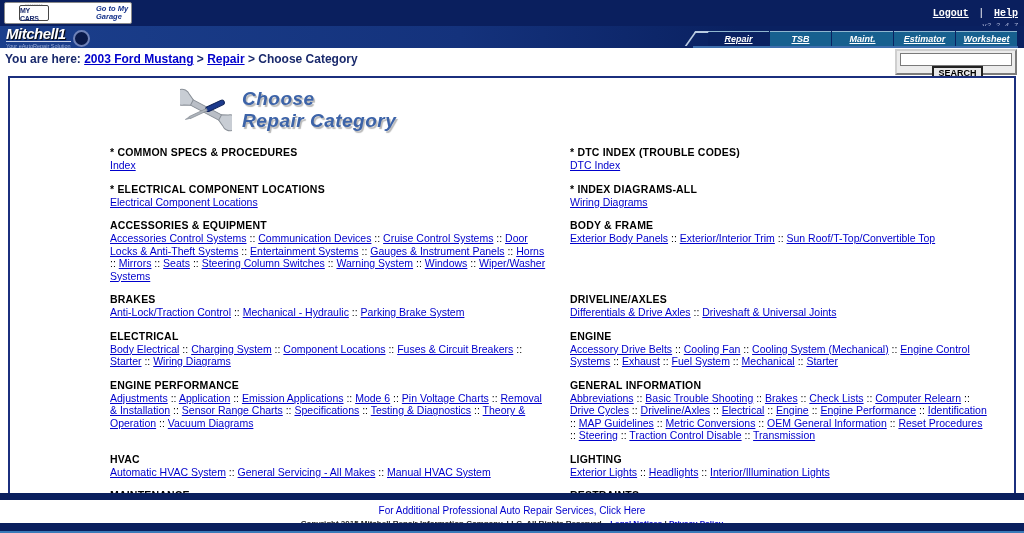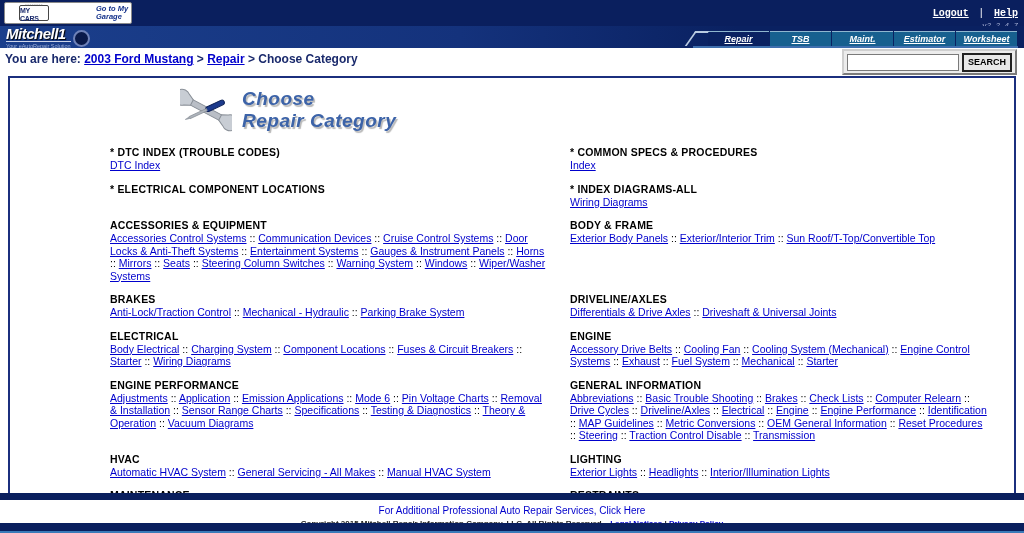--- a/index.html
+++ b/index.html
@@ -41,21 +41,21 @@
   .tab.active { background:#0a2161; }
   .tab-underline { position:absolute; right:6px; top:20px; width:325px; height:2px; background:#3f6fae; }
 
   
   .crumbrow { height:28px; background:#fff; position:relative; }
   .breadcrumb { position:absolute; left:5px; top:4px; font-size:12px; color:#1a2a6c; font-weight:bold; }
   .bc-link { color:#0000cc; text-decoration:underline; cursor:pointer; font-weight:bold; }
   .bc-sep { color:#1a2a6c; }
   .bc-current { color:#1a2a6c; }
   .search-wrap { position:absolute; right:7px; top:1px; height:26px; border:2px outset #cfcfcf;
-                 background:#ececec; display:flex; align-items:center; padding:2px 3px; }
+                 background:#ececec; display:flex; align-items:center; padding:2px 3px;flex-direction:column; }
   .search-input { width:112px; height:17px; border:1px solid #7a7a7a; font-size:10px; padding:0 2px; background:#fff; }
   .search-btn { height:19px; margin-left:3px; border:2px solid #222; background:#e8e8e8;
                 font-size:9px; font-weight:bold; color:#000; padding:0 4px; cursor:pointer;
                 font-family:"Liberation Sans", sans-serif; }
 
   
   .content { position:absolute; left:8px; right:8px; top:76px; height:417px;
              border:2px solid #1b2f7e; border-bottom:none; background:#fff; overflow:hidden; }
   .page-head { display:flex; align-items:flex-start; padding:10px 0 0 170px; height:58px; }
   .head-icon { width:52px; height:44px; margin-right:10px; }
@@ -147,29 +147,30 @@
         <path d="M8 20.8 L3 21.6 L3 22.4 L8 23.2 z" fill="#9aa0a8"></path>
       </g>
     </svg>
     <div class="head-title">
       <div>Choose</div>
       <div>Repair Category</div>
     </div>
   </div>
   <div class="category-grid">
       <div class="cat-cell">
+        <div class="cat-title">* COMMON SPECS &amp; PROCEDURES</div>
+        <div class="cat-links"><a class="cat-link" href="#">Index</a></div>
+      </div>
+      <div class="cat-cell">
         <div class="cat-title">* DTC INDEX (TROUBLE CODES)</div>
         <div class="cat-links"><a class="cat-link" href="#">DTC Index</a></div>
       </div>
       <div class="cat-cell">
-        <div class="cat-title">* COMMON SPECS &amp; PROCEDURES</div>
-        <div class="cat-links"><a class="cat-link" href="#">Index</a></div>
-      </div>
-      <div class="cat-cell">
         <div class="cat-title">* ELECTRICAL COMPONENT LOCATIONS</div>
+        <div class="cat-links"><a class="cat-link" href="#">Electrical Component Locations</a></div>
       </div>
       <div class="cat-cell">
         <div class="cat-title">* INDEX DIAGRAMS-ALL</div>
         <div class="cat-links"><a class="cat-link" href="#">Wiring Diagrams</a></div>
       </div>
       <div class="cat-cell">
         <div class="cat-title">ACCESSORIES &amp; EQUIPMENT</div>
         <div class="cat-links"><a class="cat-link" href="#">Accessories Control Systems</a><span class="sep"> :: </span><a class="cat-link" href="#">Communication Devices</a><span class="sep"> :: </span><a class="cat-link" href="#">Cruise Control Systems</a><span class="sep"> :: </span><a class="cat-link" href="#">Door Locks &amp; Anti-Theft Systems</a><span class="sep"> :: </span><a class="cat-link" href="#">Entertainment Systems</a><span class="sep"> :: </span><a class="cat-link" href="#">Gauges &amp; Instrument Panels</a><span class="sep"> :: </span><a class="cat-link" href="#">Horns</a><span class="sep"> :: </span><a class="cat-link" href="#">Mirrors</a><span class="sep"> :: </span><a class="cat-link" href="#">Seats</a><span class="sep"> :: </span><a class="cat-link" href="#">Steering Column Switches</a><span class="sep"> :: </span><a class="cat-link" href="#">Warning System</a><span class="sep"> :: </span><a class="cat-link" href="#">Windows</a><span class="sep"> :: </span><a class="cat-link" href="#">Wiper/Washer Systems</a></div>
       </div>
       <div class="cat-cell">

